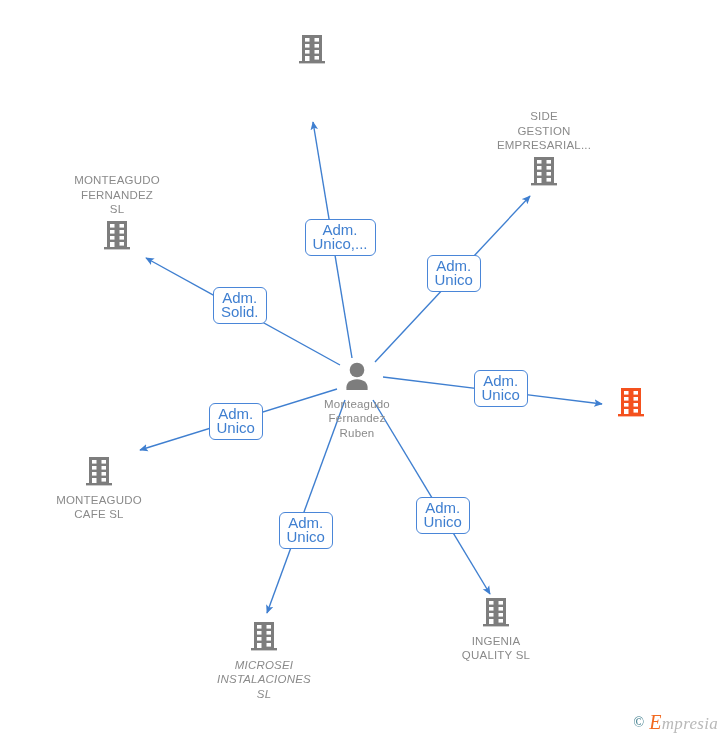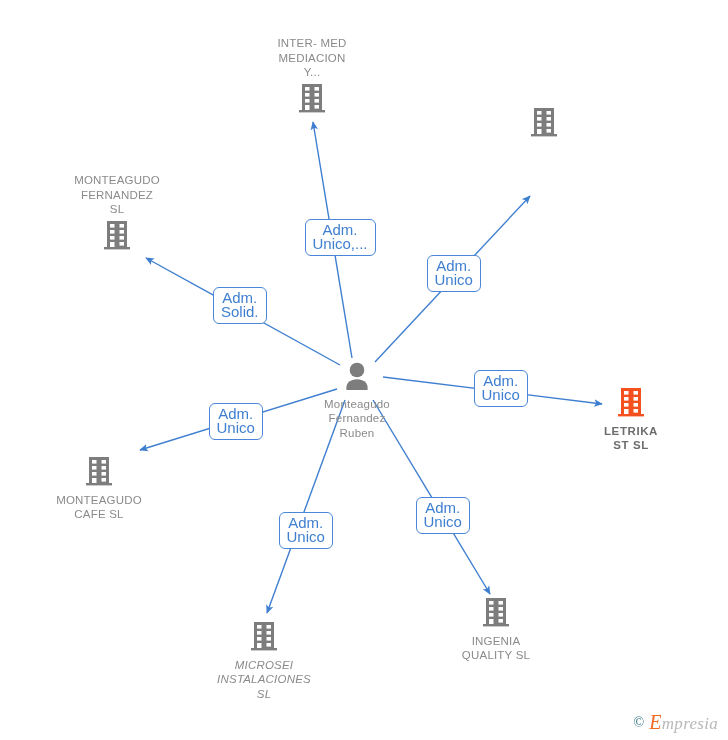--- a/index.html
+++ b/index.html
@@ -99,37 +99,37 @@
       <line x1="340" y1="365" x2="146" y2="258" stroke="#3f7fd0" stroke-width="1.4" marker-end="url(#arrowhead)"></line>
       <line x1="383" y1="377" x2="602" y2="404" stroke="#3f7fd0" stroke-width="1.4" marker-end="url(#arrowhead)"></line>
       <line x1="337" y1="389" x2="140" y2="450" stroke="#3f7fd0" stroke-width="1.4" marker-end="url(#arrowhead)"></line>
       <line x1="345" y1="400" x2="267" y2="613" stroke="#3f7fd0" stroke-width="1.4" marker-end="url(#arrowhead)"></line>
       <line x1="373" y1="400" x2="490" y2="594" stroke="#3f7fd0" stroke-width="1.4" marker-end="url(#arrowhead)"></line>
     </g>
 </svg>
 
 <div id="node-layer">
     <div class="node above" style="left: 312px; top: 34px;">
-      <span class="caption">INTER- MED
-MEDIACION
-Y...</span>
       <span class="icon"><svg width="28" height="30" viewBox="0 0 28 30" xmlns="http://www.w3.org/2000/svg">
           <rect x="4" y="1" width="20" height="26" fill="#7d7d7d"></rect>
           <rect x="1" y="27" width="26" height="2.4" fill="#7d7d7d"></rect>
           <rect x="7" y="4" width="4.5" height="3.6" fill="#fff"></rect>
           <rect x="16.5" y="4" width="4.5" height="3.6" fill="#fff"></rect>
           <rect x="7" y="10" width="4.5" height="3.6" fill="#fff"></rect>
           <rect x="16.5" y="10" width="4.5" height="3.6" fill="#fff"></rect>
           <rect x="7" y="16" width="4.5" height="3.6" fill="#fff"></rect>
           <rect x="16.5" y="16" width="4.5" height="3.6" fill="#fff"></rect>
           <rect x="7" y="22" width="4.5" height="5" fill="#fff"></rect>
           <rect x="16.5" y="22" width="4.5" height="3.6" fill="#fff"></rect>
         </svg></span>
     </div>
     <div class="node above" style="left: 544px; top: 107px;">
+      <span class="caption">SIDE
+GESTION
+EMPRESARIAL...</span>
       <span class="icon"><svg width="28" height="30" viewBox="0 0 28 30" xmlns="http://www.w3.org/2000/svg">
           <rect x="4" y="1" width="20" height="26" fill="#7d7d7d"></rect>
           <rect x="1" y="27" width="26" height="2.4" fill="#7d7d7d"></rect>
           <rect x="7" y="4" width="4.5" height="3.6" fill="#fff"></rect>
           <rect x="16.5" y="4" width="4.5" height="3.6" fill="#fff"></rect>
           <rect x="7" y="10" width="4.5" height="3.6" fill="#fff"></rect>
           <rect x="16.5" y="10" width="4.5" height="3.6" fill="#fff"></rect>
           <rect x="7" y="16" width="4.5" height="3.6" fill="#fff"></rect>
           <rect x="16.5" y="16" width="4.5" height="3.6" fill="#fff"></rect>
           <rect x="7" y="22" width="4.5" height="5" fill="#fff"></rect>
@@ -159,22 +159,20 @@
           <rect x="1" y="27" width="26" height="2.4" fill="#f4511e"></rect>
           <rect x="7" y="4" width="4.5" height="3.6" fill="#fff"></rect>
           <rect x="16.5" y="4" width="4.5" height="3.6" fill="#fff"></rect>
           <rect x="7" y="10" width="4.5" height="3.6" fill="#fff"></rect>
           <rect x="16.5" y="10" width="4.5" height="3.6" fill="#fff"></rect>
           <rect x="7" y="16" width="4.5" height="3.6" fill="#fff"></rect>
           <rect x="16.5" y="16" width="4.5" height="3.6" fill="#fff"></rect>
           <rect x="7" y="22" width="4.5" height="5" fill="#fff"></rect>
           <rect x="16.5" y="22" width="4.5" height="3.6" fill="#fff"></rect>
         </svg></span>
-      <span class="caption">LETRIKA
-ST  SL</span>
     </div>
     <div class="node below" style="left: 99px; top: 456px;">
       <span class="icon"><svg width="28" height="30" viewBox="0 0 28 30" xmlns="http://www.w3.org/2000/svg">
           <rect x="4" y="1" width="20" height="26" fill="#7d7d7d"></rect>
           <rect x="1" y="27" width="26" height="2.4" fill="#7d7d7d"></rect>
           <rect x="7" y="4" width="4.5" height="3.6" fill="#fff"></rect>
           <rect x="16.5" y="4" width="4.5" height="3.6" fill="#fff"></rect>
           <rect x="7" y="10" width="4.5" height="3.6" fill="#fff"></rect>
           <rect x="16.5" y="10" width="4.5" height="3.6" fill="#fff"></rect>
           <rect x="7" y="16" width="4.5" height="3.6" fill="#fff"></rect>

